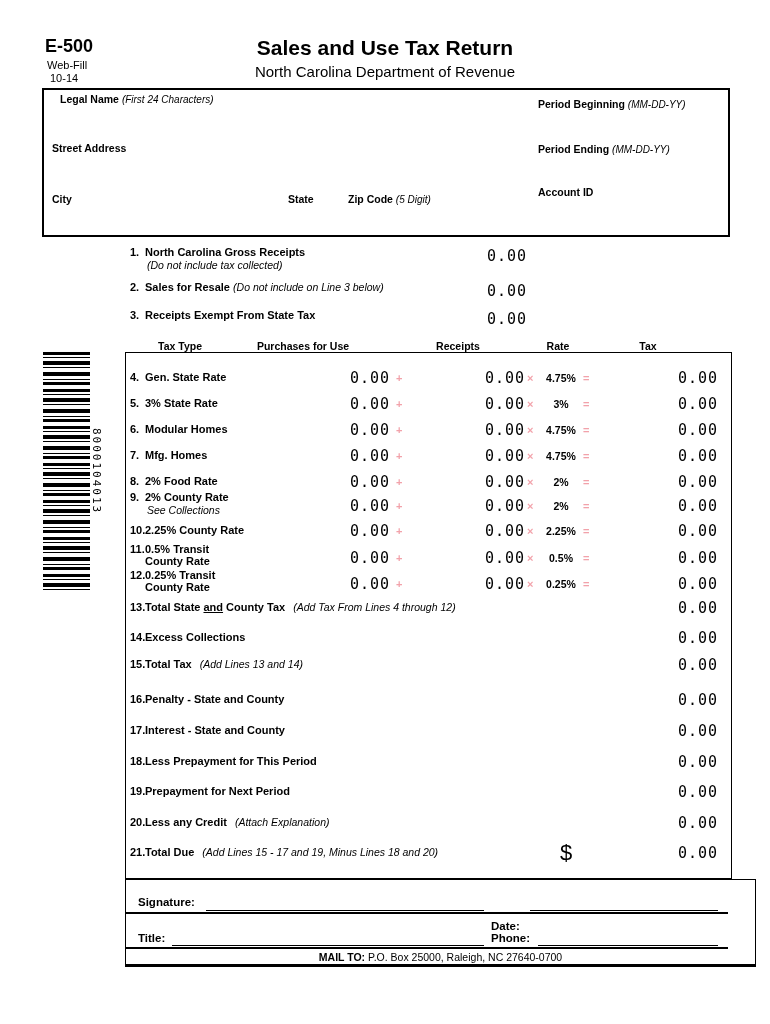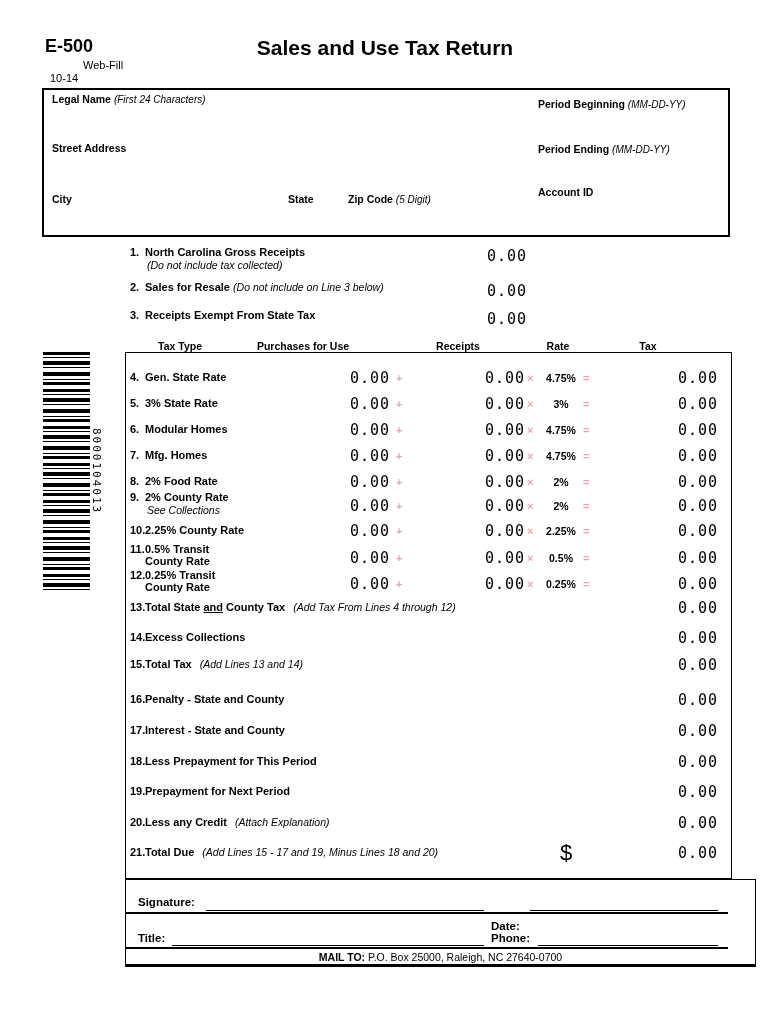--- a/index.html
+++ b/index.html
@@ -1,21 +1,21 @@
 <!DOCTYPE html>
 <html><head>
 <meta charset="utf-8">
 <style>
   html,body{margin:0;padding:0;background:#fff;}
   .page{position:relative;width:770px;height:1024px;background:#fff;overflow:hidden;
         font-family:"Liberation Sans",sans-serif;color:#000;}
 
   
   .form-id{position:absolute;left:45px;top:36px;font-size:18px;font-weight:bold;}
-  .form-ver{position:absolute;left:47px;top:59px;font-size:11px;margin-left:36px;}
+  .form-ver{position:absolute;left:47px;top:59px;font-size:11px;}
   .form-rev{position:absolute;left:50px;top:72px;font-size:11px;}
   .title{position:absolute;left:0;right:0;top:36px;text-align:center;font-size:21px;font-weight:bold;}
   .subtitle{position:absolute;left:0;right:0;top:63px;text-align:center;font-size:15px;}
 
   
   .addr-box{position:absolute;left:42px;top:88px;width:684px;height:145px;border:2px solid #000;}
   .albl{position:absolute;font-size:10.5px;font-weight:bold;white-space:nowrap;}
   .ahint{font-style:italic;font-weight:normal;font-size:10px;}
   .afield{position:absolute;}
 
@@ -84,23 +84,24 @@
 </style>
 </head>
 <body>
 
 <div class="page">
 
   <div class="form-id">E-500</div>
   <div class="form-ver">Web-Fill</div>
   <div class="form-rev">10-14</div>
   <div class="title">Sales and Use Tax Return</div>
+  <div class="subtitle">North Carolina Department of Revenue</div>
 
   <div class="addr-box">
-    <div class="albl" style="left:8px;top:3px;">
+    <div class="albl" style="left:16px;top:3px;">
       <span>Legal Name</span>
       <span class="ahint">(First 24 Characters)</span>
     </div>
     <div class="afield" style="left:8px;top:18px;width:470px;height:30px;"></div>
     <div class="albl" style="left:8px;top:52px;">Street Address</div>
     <div class="afield" style="left:8px;top:67px;width:470px;height:28px;"></div>
     <div class="albl" style="left:8px;top:103px;">City</div>
     <div class="afield" style="left:8px;top:116px;width:225px;height:26px;"></div>
     <div class="albl" style="left:244px;top:103px;">State</div>
     <div class="afield" style="left:244px;top:116px;width:50px;height:26px;"></div>

